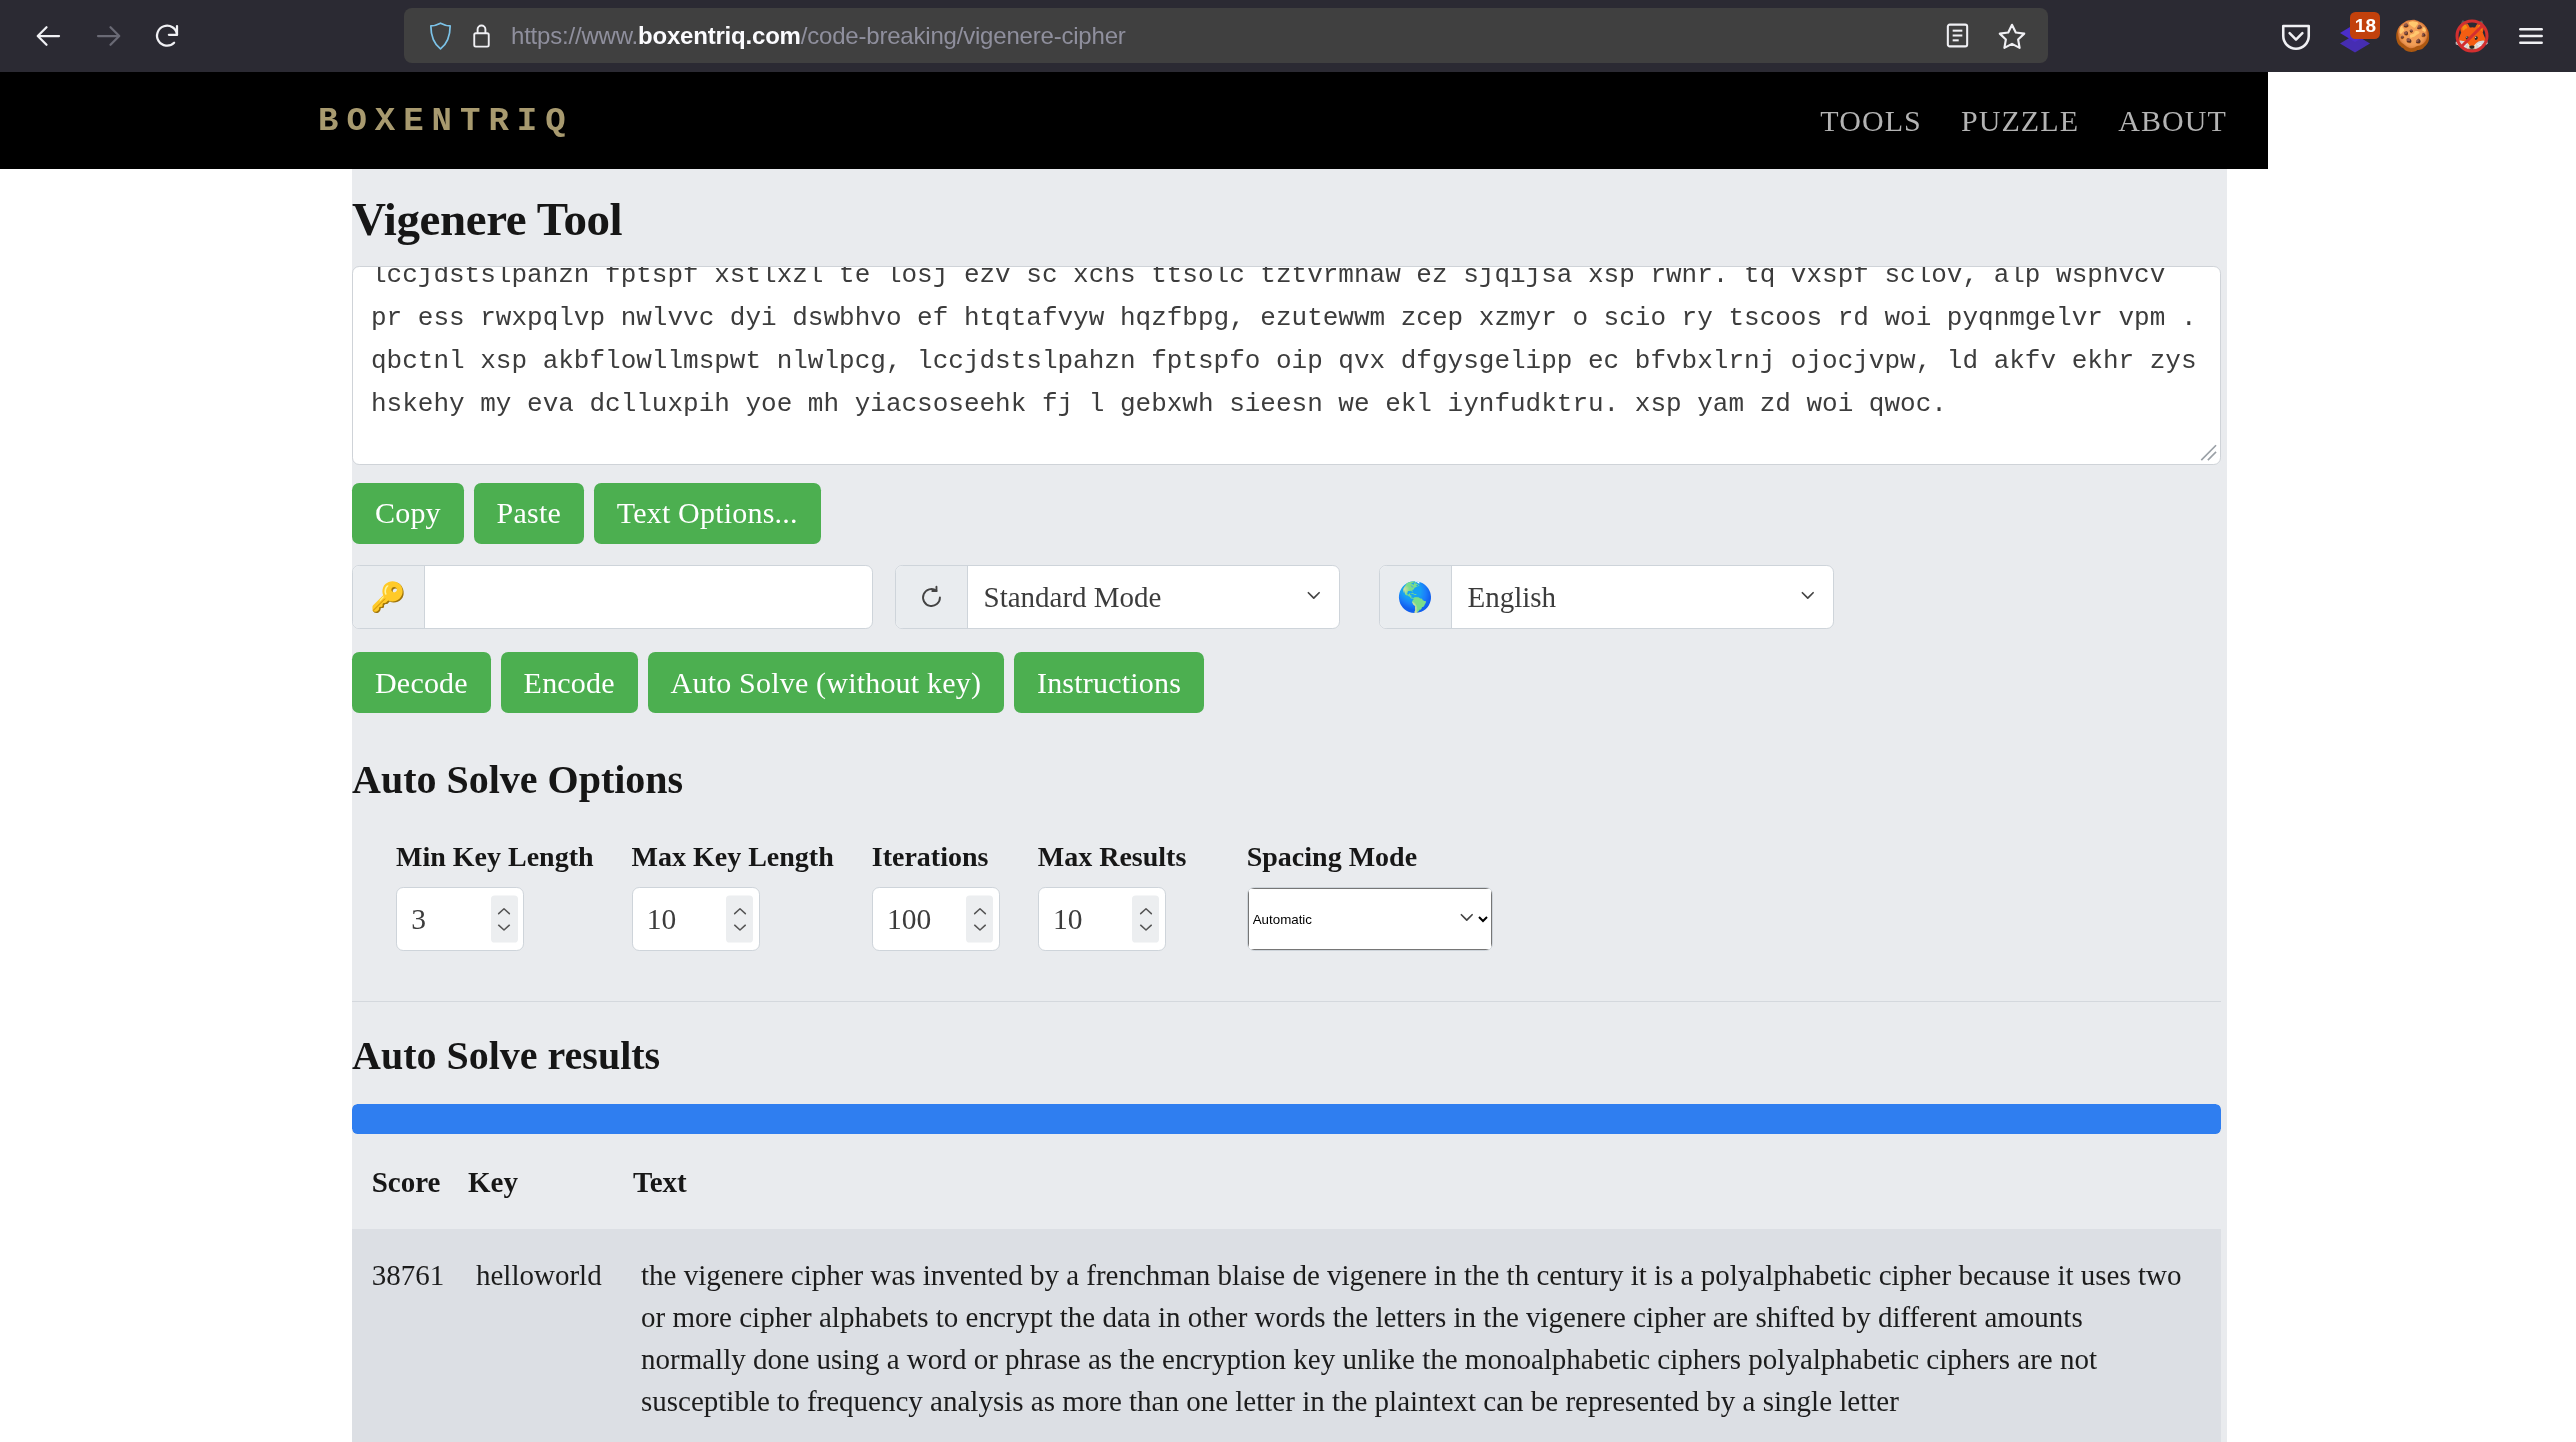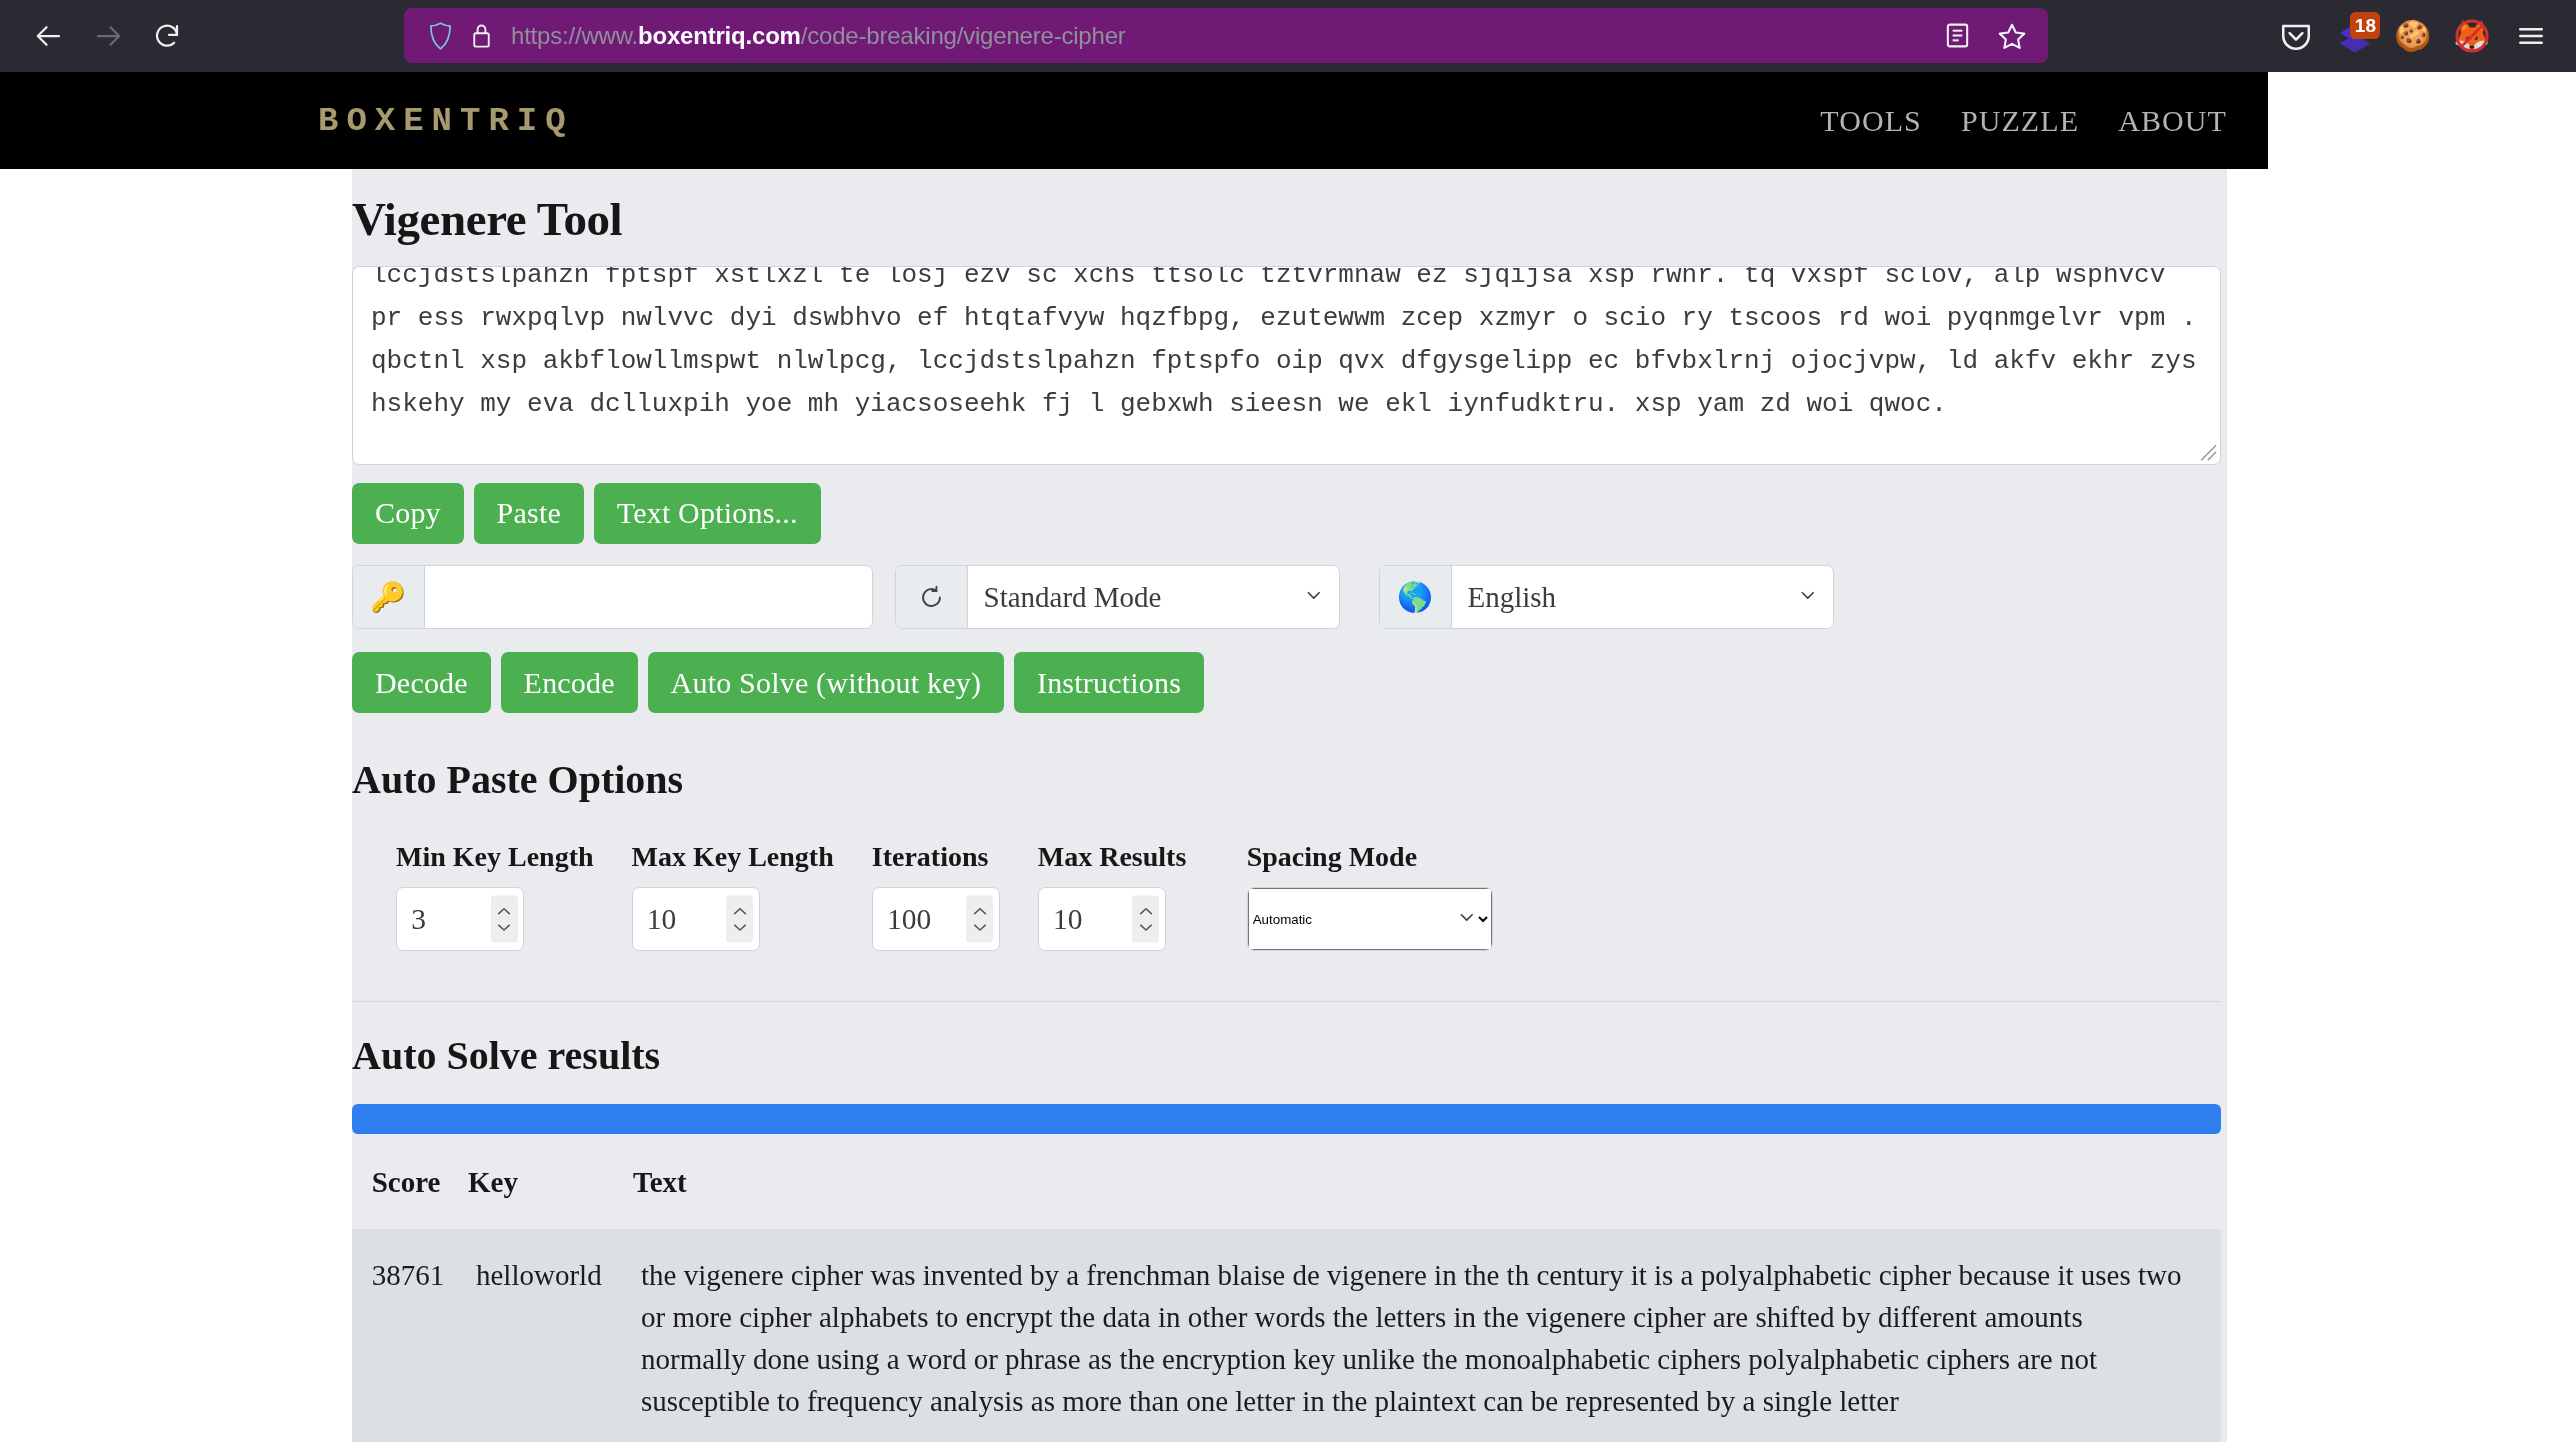--- a/index.html
+++ b/index.html
@@ -29,21 +29,21 @@
     width: 59px; height: 59px;
     display: flex; align-items: center; justify-content: center;
     border-radius: 7.2px;
   }
   .nav-btn svg { display: block; }
 
   .urlbar {
     position: absolute;
     left: 404px; top: 8px;
     width: 1644px; height: 55px;
-    background: #701a75;
+    background: #404040;
     border-radius: 8px;
     display: flex; align-items: center;
     padding: 0 12.5px 0 16px;
   }
   .urlbar .ub-icon {
     width: 41px; height: 41px;
     display: flex; align-items: center; justify-content: center;
     flex: 0 0 auto;
   }
   .url-text {
@@ -544,21 +544,21 @@
       </div>
     </div>
 
     <div class="btn-row" style="margin-top:23px">
       <button class="btn">Decode</button>
       <button class="btn">Encode</button>
       <button class="btn">Auto Solve (without key)</button>
       <button class="btn">Instructions</button>
     </div>
 
-    <h2 class="section-title">Auto Paste Options</h2>
+    <h2 class="section-title">Auto Solve Options</h2>
 
     <div class="opts-row">
       <div class="opt-field">
         <div class="opt-label">Min Key Length</div>
         <div class="num-wrap">
           <span class="num-val">3</span>
           <span class="spinner">
             <svg width="16" height="9.8" viewBox="0 0 18 11" fill="none" stroke="#555" stroke-width="1.7" stroke-linecap="round" stroke-linejoin="round">
                 <polyline points="3,8 9,2.5 15,8"></polyline>
               </svg>

